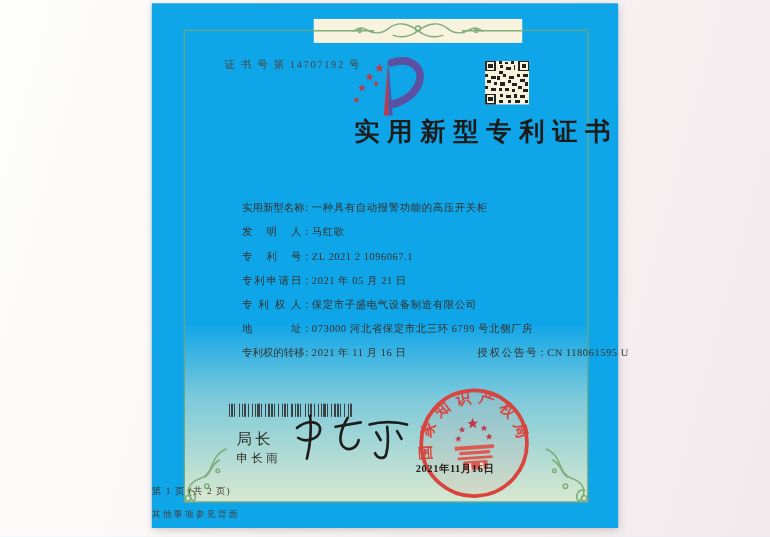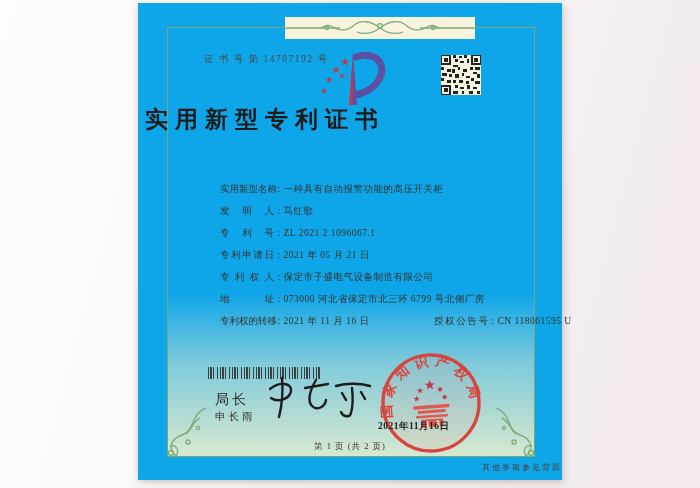--- a/index.html
+++ b/index.html
@@ -23,21 +23,21 @@
   .corner-flourish{position:absolute;width:46px;height:56px;bottom:-4px;}
   .corner-flourish.left{left:-6px;}
   .corner-flourish.right{right:-6px;transform:scaleX(-1);}
   .cert-no{
     position:absolute;left:66px;top:50px;font-size:9.5px;color:#4a463e;
     letter-spacing:1.5px;
   }
   .logo{position:absolute;left:174px;top:46px;width:82px;height:60px;}
   .qr{position:absolute;left:303px;top:52px;width:40px;height:40px;}
   .title{
-    position:absolute;left:0;top:101px;width:100%;text-align:left;
+    position:absolute;left:0;top:101px;width:100%;text-align:right;
     font-size:23px;font-weight:600;color:#1c1b19;letter-spacing:7px;text-indent:7px;
   }
   .fields{position:absolute;left:66px;top:143px;width:332px;font-size:9.5px;color:#35322c;}
   .field-row{position:absolute;left:16px;white-space:nowrap;margin-top:35px;}
   .flabel{display:inline-block;width:54px;text-align:justify;text-align-last:justify;vertical-align:bottom;}
   .fcolon{display:inline;}
   .fvalue{letter-spacing:.5px;}
   .field-pair2{margin-left:62px;}
   .paragraphs{
     position:absolute;left:66px;top:287px;width:332px;font-size:9.5px;line-height:13.5px;
@@ -54,22 +54,22 @@
     opacity:.85;
   }
   .director-title{position:absolute;left:77px;top:388px;font-size:14px;color:#2c2a26;letter-spacing:3px;}
   .director-name{position:absolute;left:77px;top:407px;font-size:10.5px;color:#2c2a26;letter-spacing:3px;}
   .signature{position:absolute;left:122px;top:372px;width:118px;height:50px;}
   .seal{position:absolute;left:239px;top:346px;width:108px;height:108px;transform:rotate(-4deg);}
   .seal-date{
     position:absolute;left:240px;top:417px;width:112px;text-align:left;
     font-size:9.5px;font-weight:600;color:#23211d;letter-spacing:.5px;z-index:5;
   }
-  .page-info{position:absolute;left:0;top:438px;width:100%;text-align:center;font-size:8.5px;color:#3b382f;letter-spacing:1px;}
-  .back-note{position:absolute;left:0;top:459px;width:100%;text-align:right;font-size:8px;color:#45423a;letter-spacing:2px;}
+  .page-info{position:absolute;left:0;top:438px;width:100%;font-size:8.5px;color:#3b382f;letter-spacing:1px;}
+  .back-note{position:absolute;left:0;top:459px;width:100%;text-align:left;font-size:8px;color:#45423a;letter-spacing:2px;}
   svg{display:block;}
 </style>
 </head>
 <body>
 
 <div class="paper">
 
   <div class="frame">
 
     <svg class="ornament-top" viewBox="0 0 190 22">

